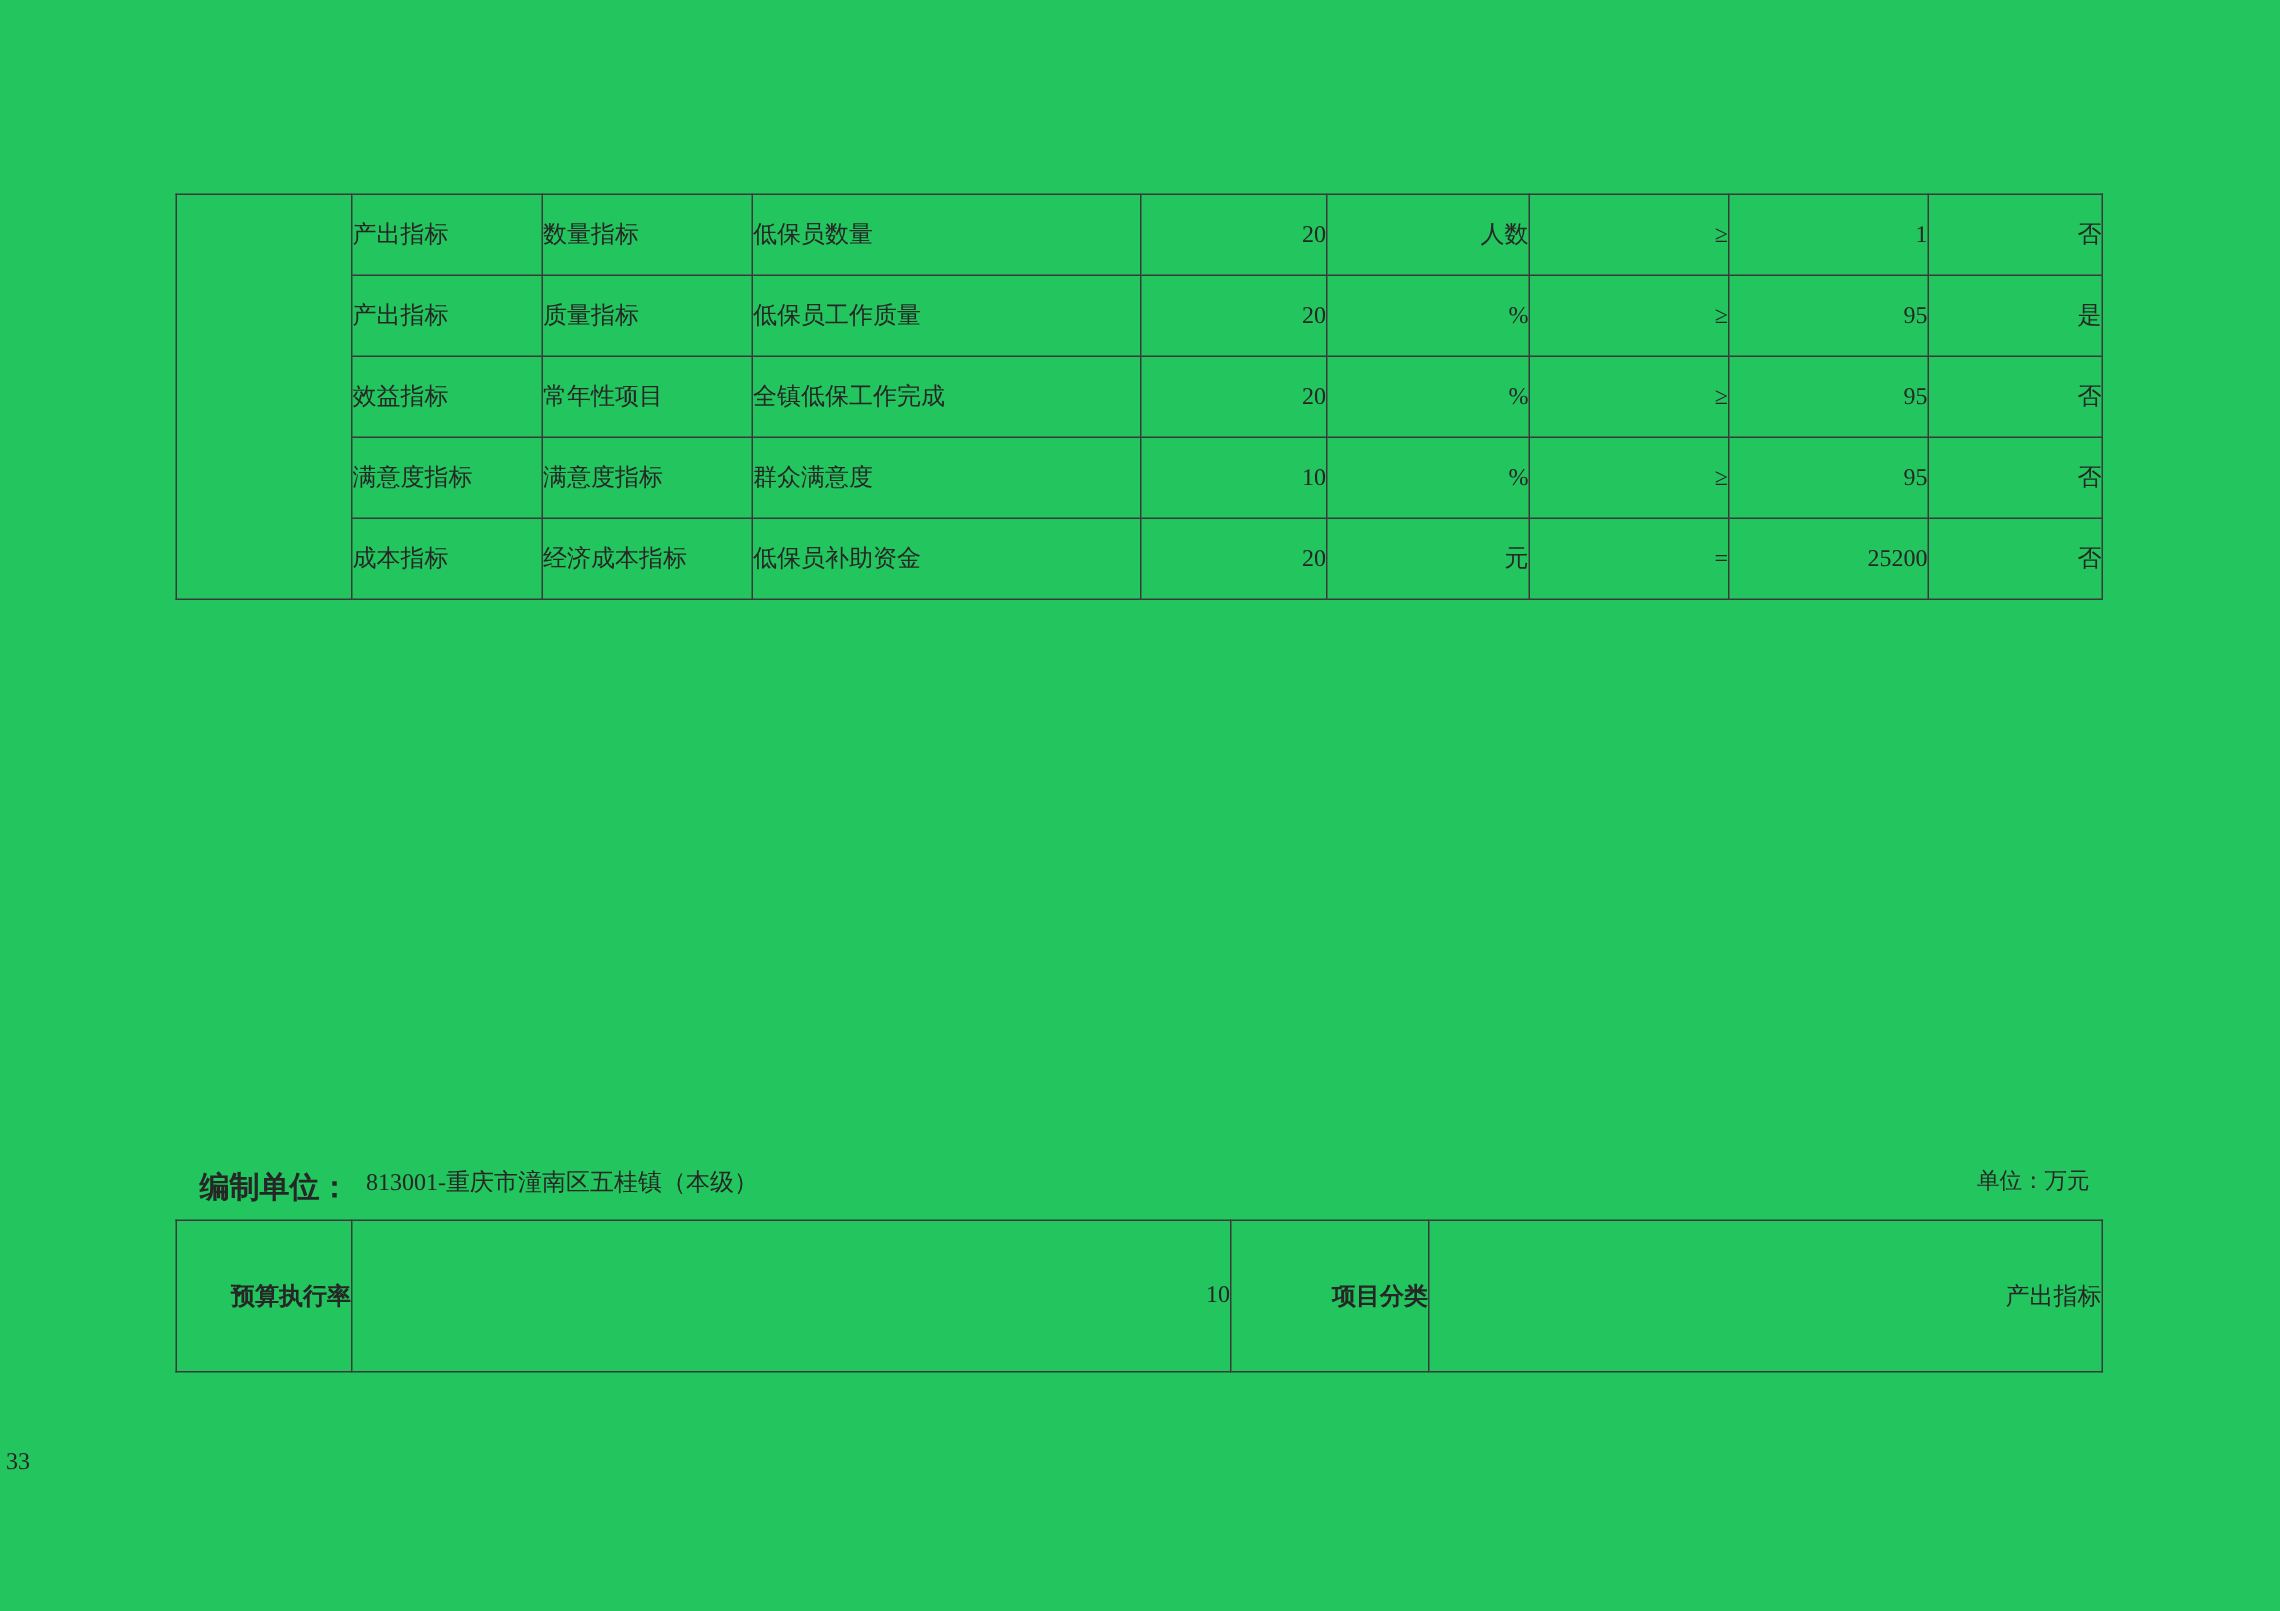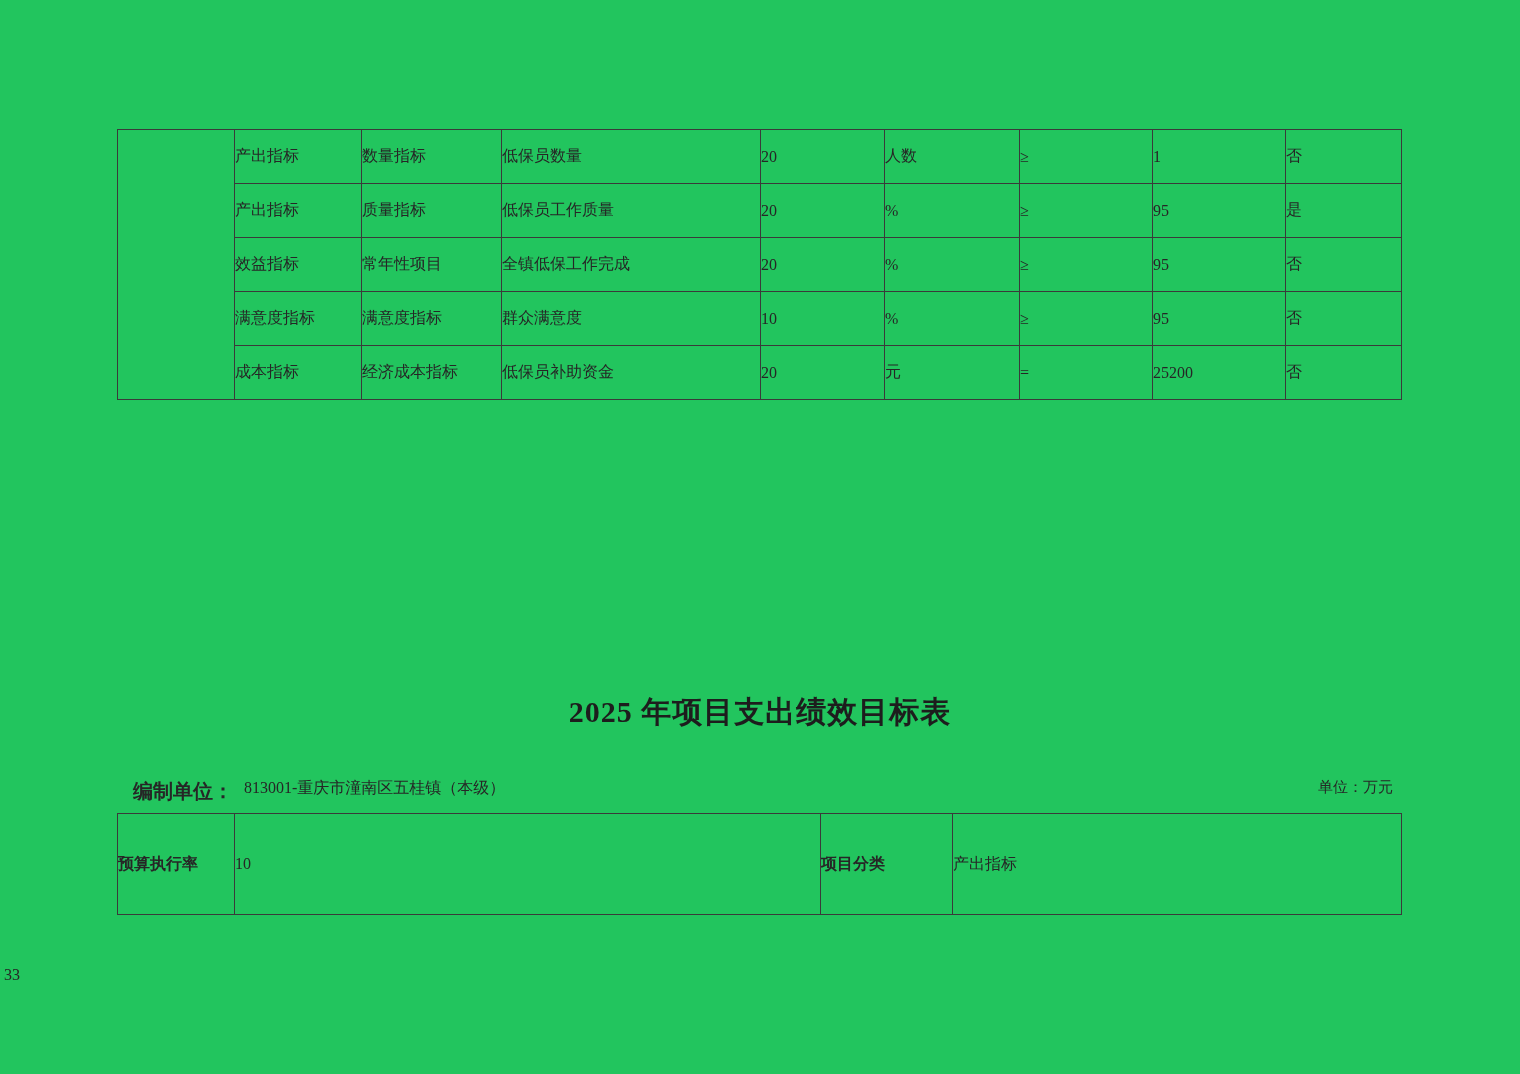--- a/index.html
+++ b/index.html
@@ -37,21 +37,21 @@
   }
   .indicator-tbl tr { height: 54px; }
   .info-tbl {
     left: 117px;
     top: 813px;
     width: 1284px;
     height: 102px;
   }
   .info-tbl tr { height: 51px; }
   td.al { text-align: left; padding-left: 12px; }
-  td.c  { text-align: left; }
+  td.c  { text-align: right; }
   td.b  { font-weight: bold; }
   .title {
     position: absolute;
     top: 692px;
     left: 0;
     width: 100%;
     margin: 0;
     text-align: center;
     font-size: 30px;
     font-weight: bold;
@@ -151,21 +151,20 @@
         <td class="al">低保员补助资金</td>
         <td class="c">20</td>
         <td class="c">元</td>
         <td class="c">=</td>
         <td class="c">25200</td>
         <td class="c">否</td>
       </tr>
     </tbody>
   </table>
 
-  <h1 class="title">2025 年项目支出绩效目标表</h1>
 
   <span class="meta-label">编制单位：</span>
   <span class="meta-value">813001-重庆市潼南区五桂镇（本级）</span>
   <span class="meta-currency">单位：万元</span>
 
   <table class="tbl info-tbl">
     <colgroup>
       <col style="width:117px">
         <col style="width:586px">
         <col style="width:132px">

